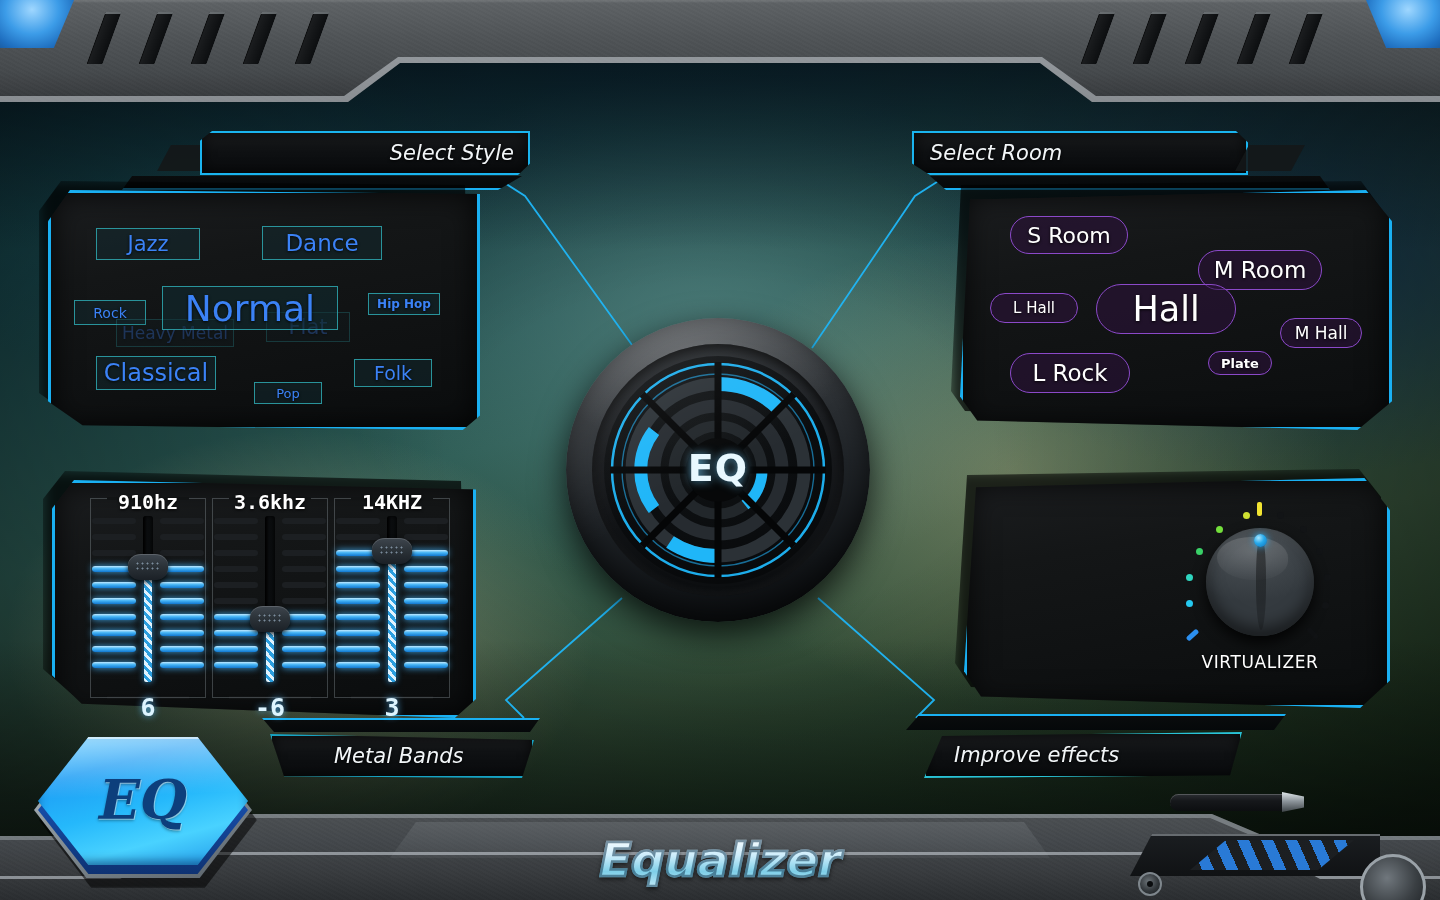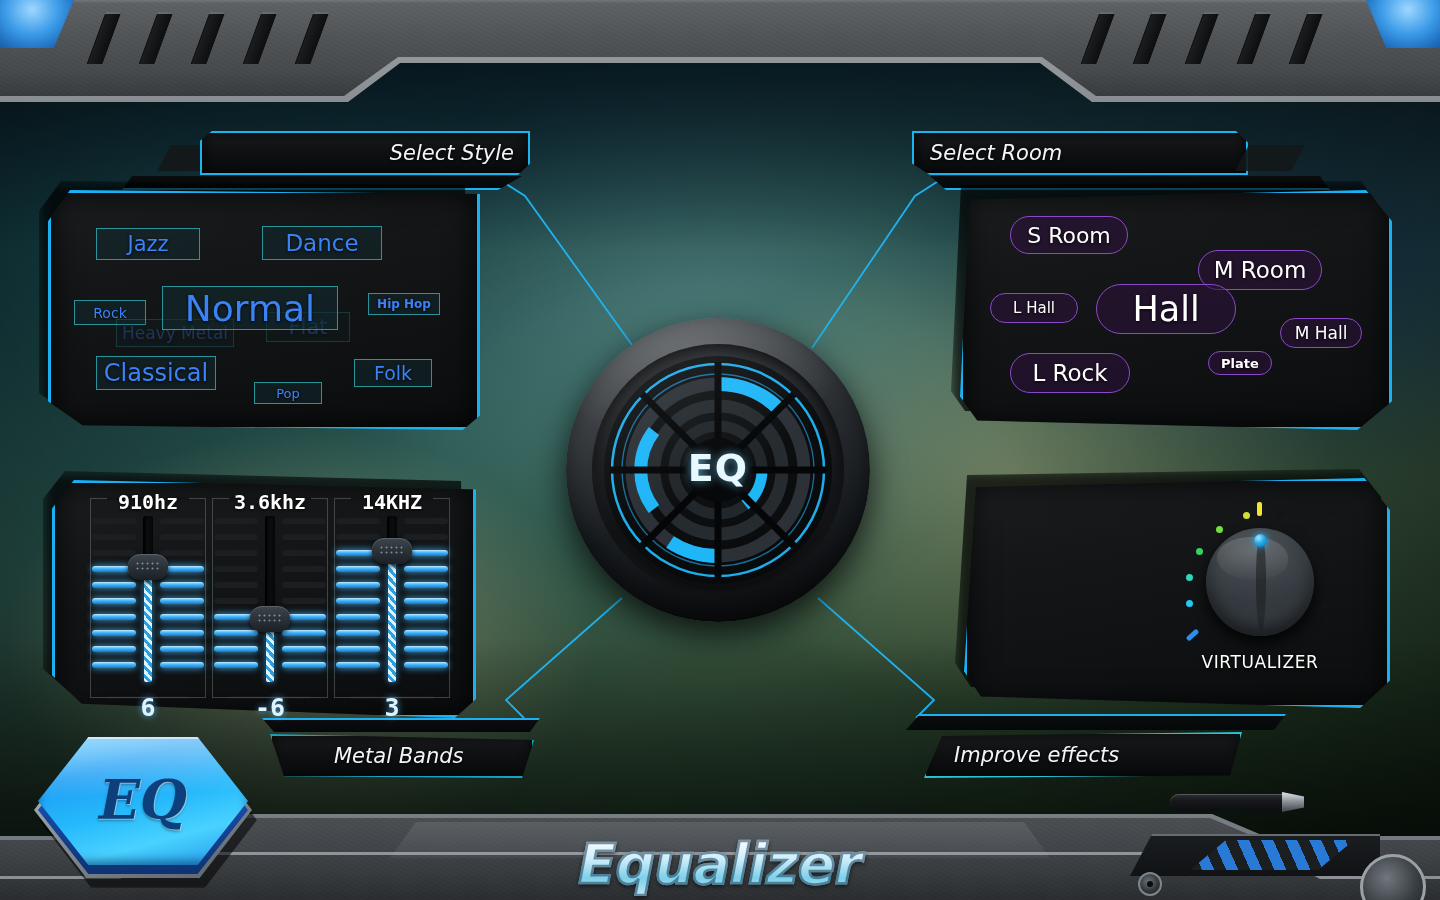--- a/index.html
+++ b/index.html
@@ -93,21 +93,21 @@
     clip-path: polygon(0 24px,118px 24px,162px 0,1278px 0,1322px 24px,100% 24px,100% 27px,1320px 27px,1276px 3px,164px 3px,120px 27px,0 27px);
     background: rgba(196,204,210,0.60);
   }
   .title-band {
     position: absolute; left: 390px; top: 8px; width: 660px; height: 56px;
     background: linear-gradient(180deg, rgba(120,126,130,0.35), rgba(70,74,78,0.18));
     clip-path: polygon(26px 0,634px 0,660px 36px,0 36px);
   }
   .app-title {
     position: absolute; left: 0; top: 18px; width: 1440px; text-align: center;
-    font-size: 55px; font-style: italic; font-weight: bold;
+    font-size: 47px; font-style: italic; font-weight: bold;
     letter-spacing: -0.5px;
     font-family: "DejaVu Sans", sans-serif;
     background: linear-gradient(180deg,#ffffff 6%,#cfeefc 42%,#7fcfe8 72%,#bfe8f6 100%);
     -webkit-background-clip: text; background-clip: text; color: transparent;
     -webkit-text-stroke: 2.5px rgba(22,60,86,0.55);
     paint-order: stroke fill;
     filter: drop-shadow(0 2px 2px rgba(0,0,0,0.55));
   }
 
   

